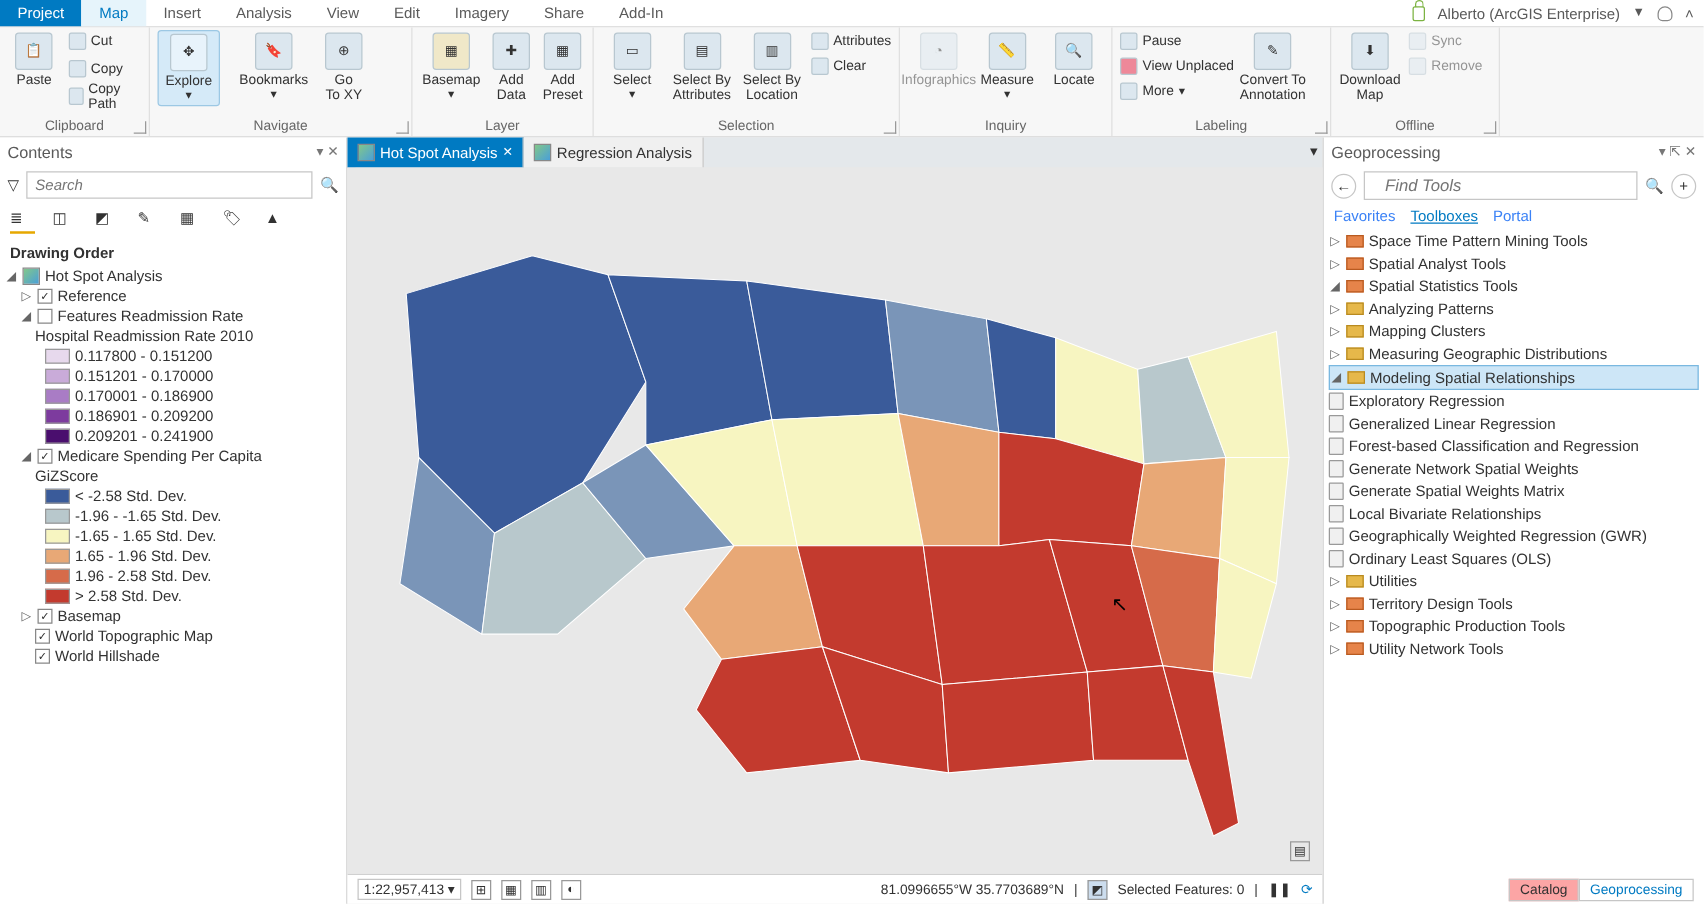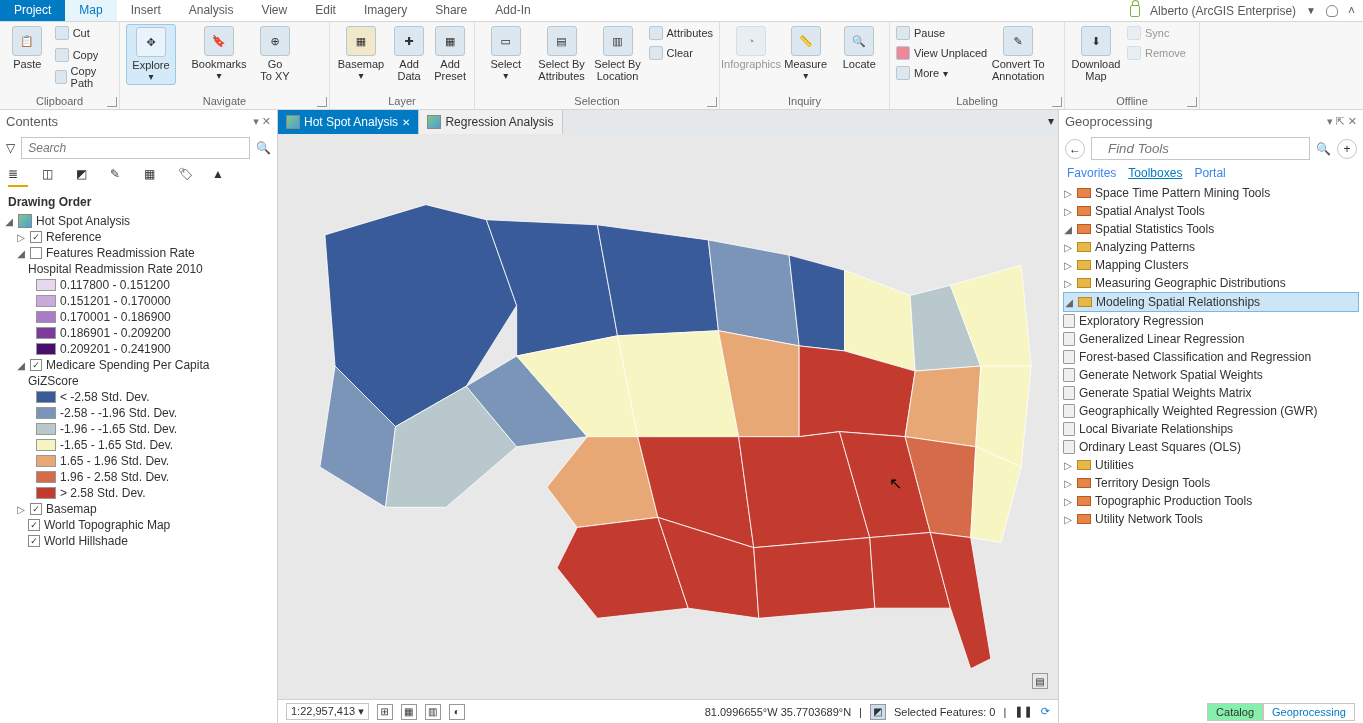--- a/index.html
+++ b/index.html
@@ -75,21 +75,21 @@
 .gp-tabs { display:flex; gap:12px; padding:2px 8px; border-bottom:0;}
 .gp-tabs span { color:#3b82f6;}
 .gp-tabs span.active { color:#007ac2; text-decoration:underline;}
 .gp-tree { flex:1; overflow-y:auto; padding:2px 4px;}
 .tbx { width:14px; height:10px; background:#e6844a; border:1px solid #b85a20;}
 .tset { width:14px; height:10px; background:#e6b84a; border:1px solid #b88a20;}
 .tool { width:12px; height:14px; background:#f0f0f0; border:1px solid #999; border-radius:1px;}
 .gp-node { display:flex; align-items:center; gap:4px; padding:2px 0; font-size:12px;}
 .gp-node.sel { background:#cde6f7; border:1px solid #7ab8e0;}
 .bottom-tabs { position:absolute; right:8px; bottom:2px; display:flex; gap:0;}
-.bottom-tabs span { padding:2px 8px; border:1px solid #c6c6c6; background:#86efac; font-size:11px;}
+.bottom-tabs span { padding:2px 8px; border:1px solid #c6c6c6; background:#fca5a5; font-size:11px;}
 .bottom-tabs span.active { background:#fff; color:#007ac2;}
 </style>
 </head>
 <body>
 
 <div class="tabstrip">
   <div class="tab blue">Project</div>
   <div class="tab active">Map</div>
   <div class="tab">Insert</div>
   <div class="tab">Analysis</div>
@@ -359,24 +359,20 @@
         </div>
       <div class="node indent2">
           <span>GiZScore</span>
         </div>
       <div id="leg2">
           <div class="node indent3">
             <span class="swatch" style="background:#3a5b9a"></span>
             <span>&lt; -2.58 Std. Dev.</span>
           </div>
           <div class="node indent3">
-            <span class="swatch" style="background:#7a95b8"></span>
-            <span>-2.58 - -1.96 Std. Dev.</span>
-          </div>
-          <div class="node indent3">
             <span class="swatch" style="background:#b8c8cc"></span>
             <span>-1.96 - -1.65 Std. Dev.</span>
           </div>
           <div class="node indent3">
             <span class="swatch" style="background:#f7f5c1"></span>
             <span>-1.65 - 1.65 Std. Dev.</span>
           </div>
           <div class="node indent3">
             <span class="swatch" style="background:#e8a876"></span>
             <span>1.65 - 1.96 Std. Dev.</span>
@@ -555,25 +551,25 @@
           <div class="gp-node indent2">
             <span class="tool"></span>
             <span>Generate Network Spatial Weights</span>
           </div>
           <div class="gp-node indent2">
             <span class="tool"></span>
             <span>Generate Spatial Weights Matrix</span>
           </div>
           <div class="gp-node indent2">
             <span class="tool"></span>
+            <span>Local Bivariate Relationships</span>
+          </div>
+          <div class="gp-node indent2">
+            <span class="tool"></span>
             <span>Geographically Weighted Regression (GWR)</span>
-          </div>
-          <div class="gp-node indent2">
-            <span class="tool"></span>
-            <span>Local Bivariate Relationships</span>
           </div>
           <div class="gp-node indent2">
             <span class="tool"></span>
             <span>Ordinary Least Squares (OLS)</span>
           </div>
         </div>
       <div class="gp-node indent1">
           <span class="exp">▷</span>
           <span class="tset"></span>
           <span>Utilities</span>

